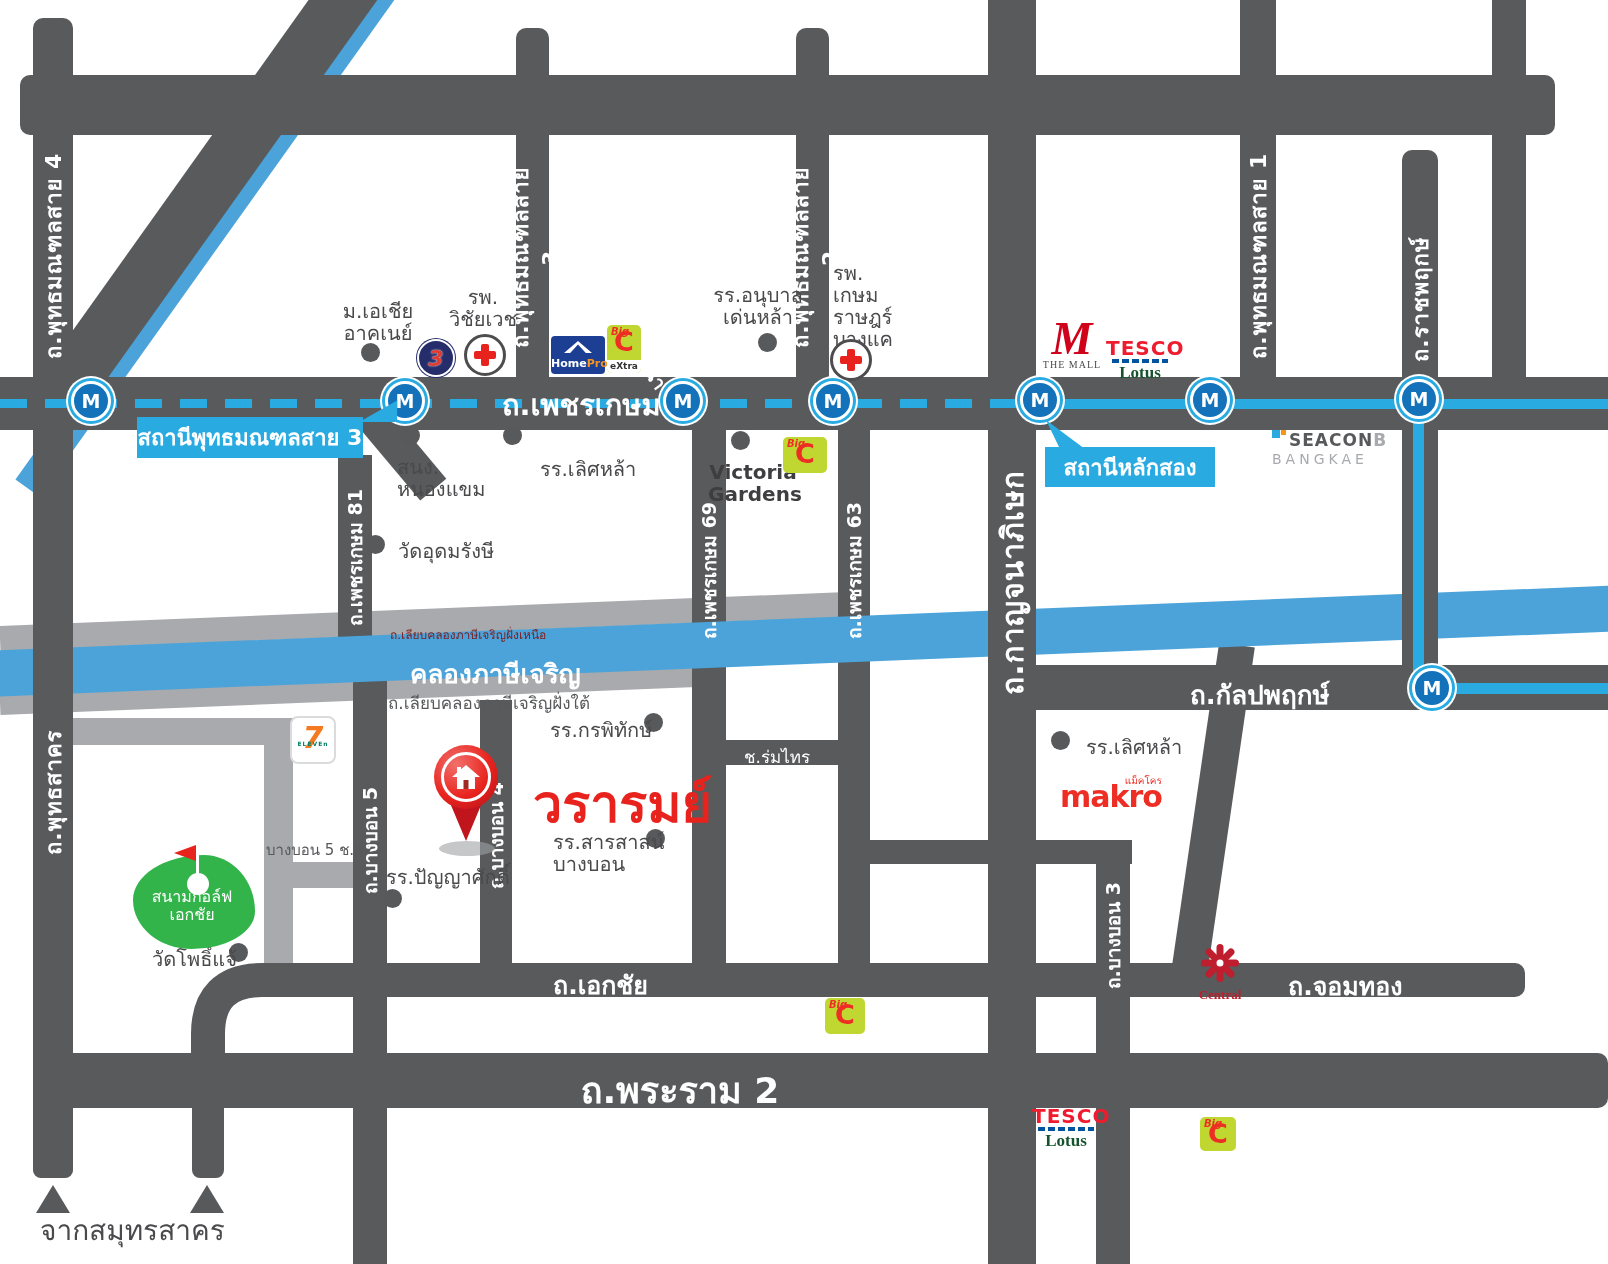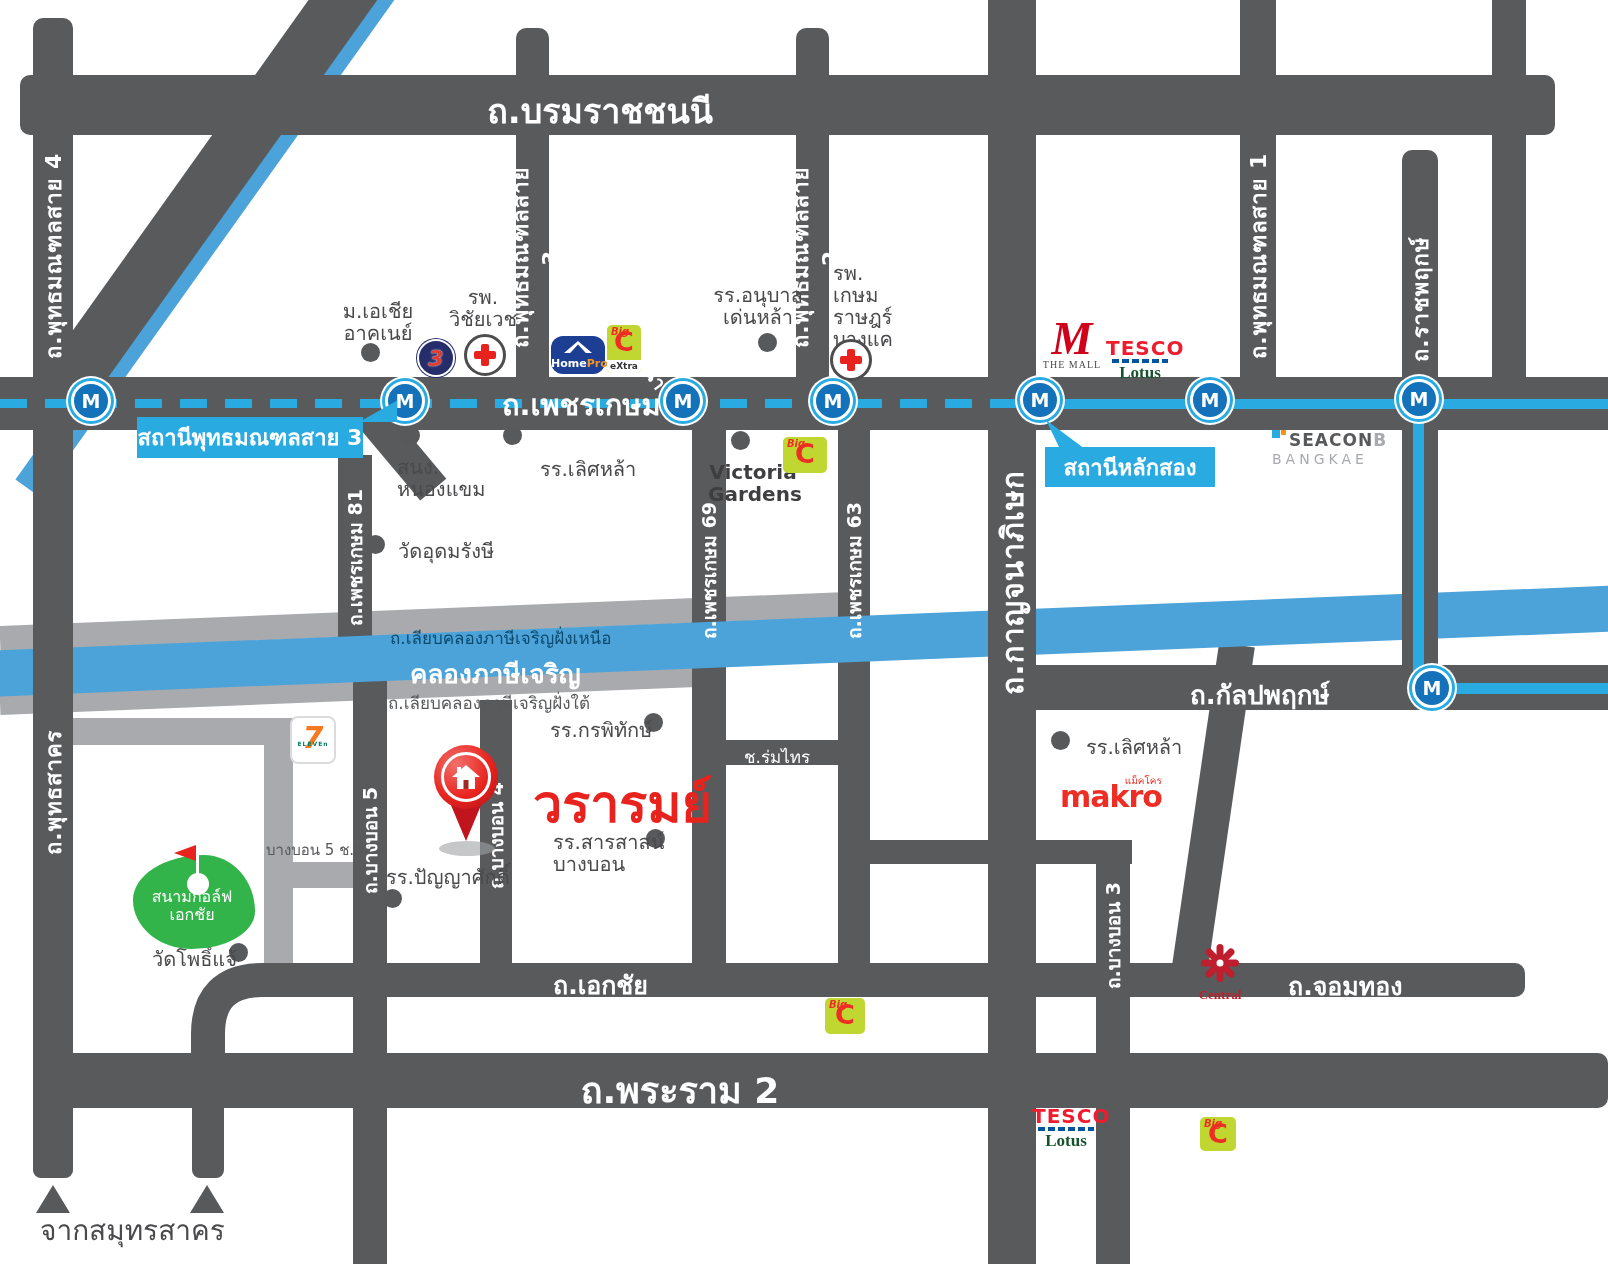--- a/index.html
+++ b/index.html
@@ -30,21 +30,21 @@
   .seven{position:absolute;width:42px;height:44px;background:#fff;border:2px solid #DADBDC;border-radius:8px;text-align:center;}
   .seven-7{font-size:30px;font-weight:bold;color:#F47920;line-height:40px;font-style:italic;}
   .seven-el{position:absolute;left:0;right:0;top:22px;font-size:6px;font-weight:bold;color:#008063;letter-spacing:1px;}
   .ch3{position:absolute;width:34px;height:34px;border-radius:50%;background:#252E6B;border:2px solid #fff;
      box-shadow:0 0 0 1px #252E6B;display:flex;align-items:center;justify-content:center;}
   .ch3 span{color:#E03C31;font-size:22px;font-weight:bold;font-style:italic;text-shadow:0 0 2px #fff;}
   .redcross{position:absolute;width:36px;height:36px;border-radius:50%;background:#fff;border:3px solid #4D4D4F;}
   .redcross i{position:absolute;background:#E8231E;border-radius:2px;}
   .redcross .h{left:7px;top:14px;width:22px;height:8px;}
   .redcross .v{left:14px;top:7px;width:8px;height:22px;}
-  .homepro{position:absolute;width:54px;height:38px;background:#1C3F94;border-radius:12px;text-align:center;}
+  .homepro{position:absolute;width:54px;height:38px;background:#1C3F94;border-radius:4px;text-align:center;}
   .homepro .roof{position:absolute;left:13px;top:5px;width:28px;height:12px;background:#fff;
      clip-path:polygon(50% 0,100% 100%,78% 100%,50% 30%,22% 100%,0 100%);}
   .homepro .txt{position:absolute;left:0;right:0;bottom:4px;font-size:11px;font-weight:bold;color:#fff;}
   .homepro .txt b{color:#F7941D;}
   .bigc{position:absolute;background:#BFD730;border-radius:5px;text-align:center;overflow:hidden;}
   .bigc .big{position:absolute;left:4px;top:1px;font-size:10px;font-weight:bold;font-style:italic;color:#EE2E24;}
   .bigc .c{font-size:27px;font-weight:bold;color:#EE2E24;line-height:1.25;display:block;}
   .bigc .extra{position:absolute;left:0;right:0;bottom:0;background:#fff;font-size:9px;font-weight:bold;color:#333;height:13px;line-height:13px;}
   .mall{position:absolute;text-align:center;}
   .mall .m{font-family:"Liberation Serif","DejaVu Serif",serif;font-style:italic;font-weight:bold;
@@ -130,29 +130,28 @@
     <path d="M 122 30 L 82 30 Q 28 30 28 84 L 28 145" fill="none" stroke="#595A5C" stroke-width="34"></path>
   </svg>
   <div class="rd" style="left:33px;top:1100px;width:40px;height:78px;border-radius:0 0 8px 8px;"></div>
   <div class="rd" style="left:192px;top:1080px;width:32px;height:98px;border-radius:0 0 8px 8px;"></div>
 
   <div class="mrt-dash" style="left:0;top:399px;width:1040px;"></div>
   <div class="mrt-solid" style="left:1040px;top:399px;width:568px;height:10px;"></div>
   <div class="mrt-solid" style="left:1413px;top:404px;width:11px;height:290px;"></div>
   <div class="mrt-solid" style="left:1418px;top:683px;width:190px;height:11px;"></div>
 
-  <div class="wlbl" style="left:460px;top:84px;width:280px;text-align:center;font-size:34px;">ถ.บรมราชชนนี</div>
   <div class="wlbl" style="left:502px;top:382px;font-size:29px;">ถ.เพชรเกษม</div>
   <div class="wlbl" style="left:540px;top:1062px;width:280px;text-align:center;font-size:36px;">ถ.พระราม 2</div>
   <div class="wlbl" style="left:553px;top:965px;font-size:25px;">ถ.เอกชัย</div>
   <div class="wlbl" style="left:1288px;top:966px;font-size:25px;">ถ.จอมทอง</div>
   <div class="wlbl" style="left:1190px;top:674px;font-size:26px;">ถ.กัลปพฤกษ์</div>
   <div class="wlbl" style="left:744px;top:743px;font-size:17px;font-weight:normal;">ช.ร่มไทร</div>
   <div class="wlbl" style="left:410px;top:653px;font-size:26px;">คลองภาษีเจริญ</div>
-  <div class="lbl" style="left:390px;top:629px;font-size:17px;color:#0c4a6e;">ถ.เลียบคลองภาษีเจริญฝั่งเหนือ</div>
+  <div class="lbl" style="left:390px;top:629px;font-size:12px;color:#7f1d1d;">ถ.เลียบคลองภาษีเจริญฝั่งเหนือ</div>
   <div class="lbl" style="left:388px;top:694px;font-size:17px;color:#58595B;">ถ.เลียบคลองภาษีเจริญฝั่งใต้</div>
   <div class="lbl" style="left:266px;top:842px;font-size:15px;color:#58595B;">บางบอน 5 ช.5</div>
   <div class="lbl" style="left:40px;top:1216px;font-size:28px;color:#4A4A4C;">จากสมุทรสาคร</div>
 
   <div class="vlabel" style="left:33px;top:148px;width:40px;height:215px;">ถ.พุทธมณฑลสาย 4</div>
   <div class="vlabel" style="left:33px;top:695px;width:40px;height:195px;">ถ.พุทธสาคร</div>
   <div class="vlabel" style="left:516px;top:155px;width:33px;height:205px;">ถ.พุทธมณฑลสาย 3</div>
   <div class="vlabel" style="left:796px;top:155px;width:33px;height:205px;">ถ.พุทธมณฑลสาย 2</div>
   <div class="vlabel" style="left:988px;top:435px;width:48px;height:295px;font-size:30px;">ถ.กาญจนาภิเษก</div>
   <div class="vlabel" style="left:1240px;top:148px;width:36px;height:215px;">ถ.พุทธมณฑลสาย 1</div>

